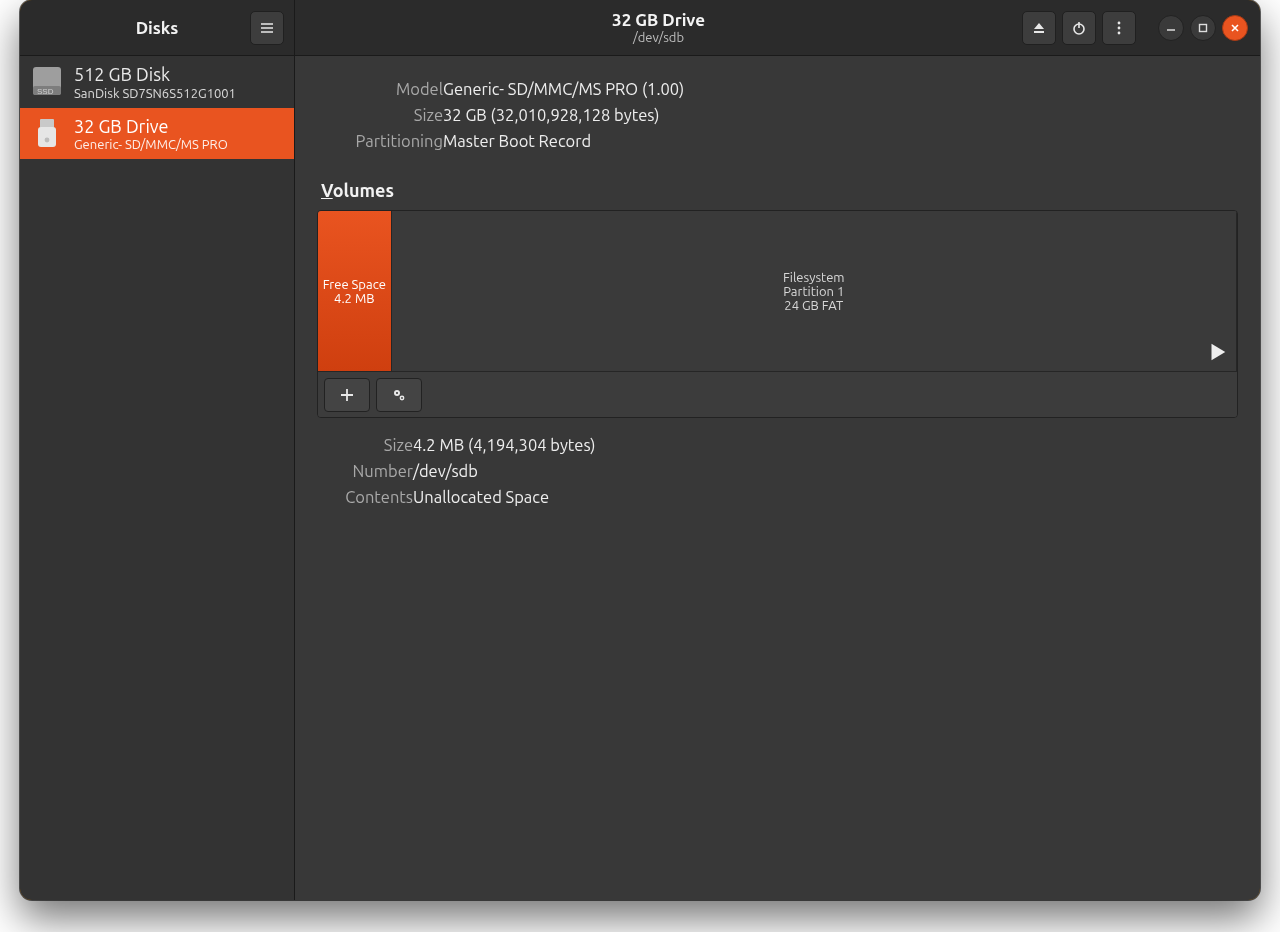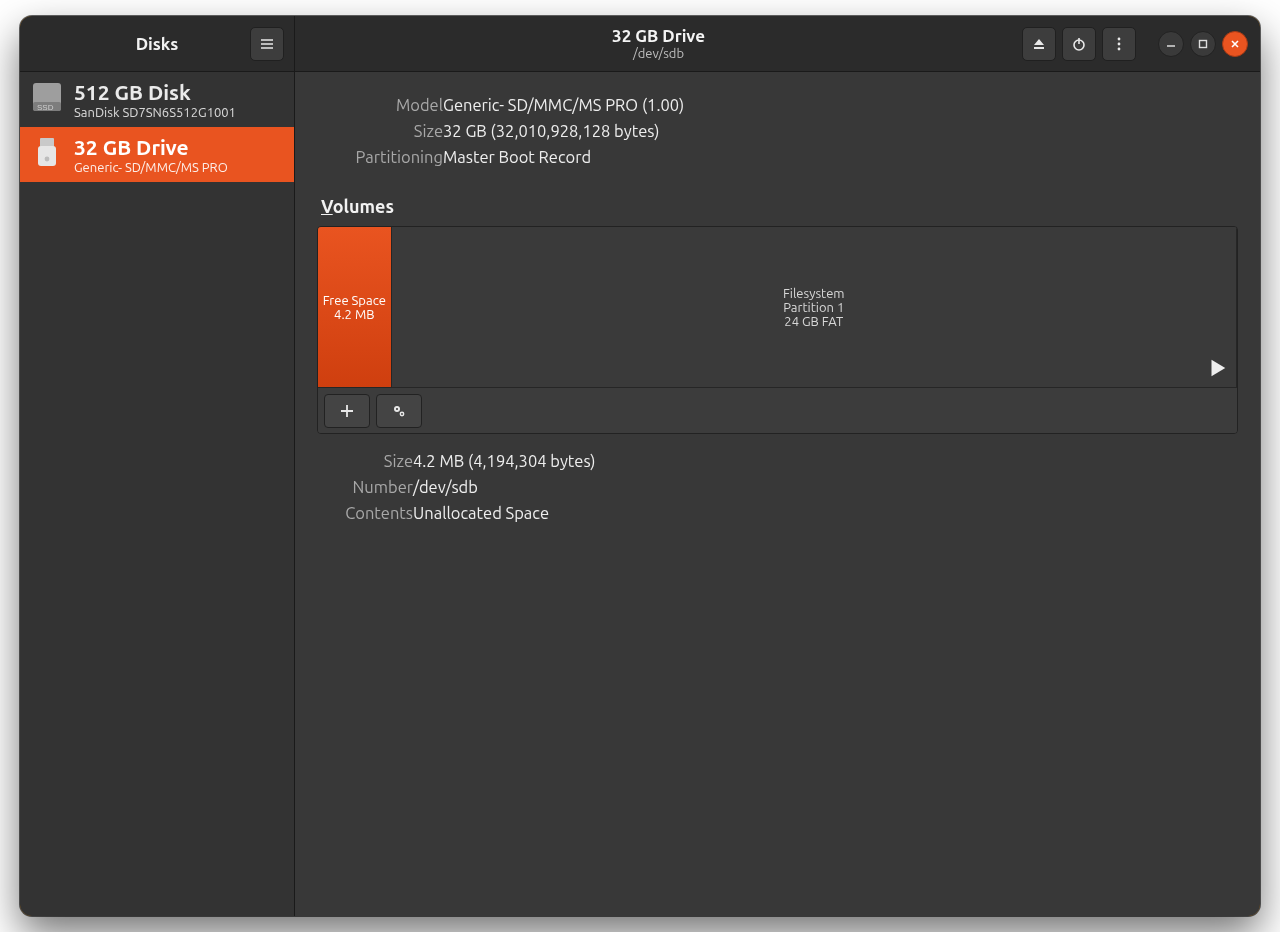--- a/index.html
+++ b/index.html
@@ -1,18 +1,18 @@
 <!DOCTYPE html>
 <html><head>
 <meta charset="utf-8">
 <style>
   * { box-sizing: border-box; margin: 0; padding: 0; }
   html, body { width: 1280px; height: 932px; font-family: "Ubuntu", "Segoe UI", sans-serif; background: transparent; }
   .window-shadow {
-    position: absolute; left: 20px; top: 16px; width: 1240px; height: 900px;
+    position: absolute; left: 20px; top: 0; width: 1240px; height: 900px;
     border-radius: 12px; background: #a16207; box-shadow: 0 18px 40px rgba(0,0,0,0.55), 0 0 0 1px rgba(0,0,0,0.6);
     overflow: hidden; display: flex; flex-direction: column;
   }
   .headerbar {
     height: 56px; background: #2b2b2b; display: flex; flex: 0 0 auto;
     border-bottom: 1px solid #1a1a1a;
   }
   .hb-left { width: 275px; display: flex; align-items: center; justify-content: center; position: relative; border-right: 1px solid #1a1a1a; }
   .hb-left .app-title { color: #f2f2f2; font-weight: 700; font-size: 17px; }
   .hb-btn {
@@ -33,21 +33,21 @@
   .win-btn.close { background: #e95420; border-color: #a63a15; color: #fff; }
   .win-btn svg { width: 10px; height: 10px; }
   .body { flex: 1; display: flex; min-height: 0; }
   .sidebar { width: 275px; background: #333333; border-right: 1px solid #1a1a1a; overflow: auto; }
   .drive-row {
     display: flex; align-items: flex-start; gap: 10px; padding: 8px 12px 8px 10px; cursor: pointer;
     color: #eaeaea;
   }
   .drive-row.selected { background: #e95420; color: #fff; }
   .drive-icon { width: 34px; height: 34px; flex: 0 0 34px; display:flex;align-items:flex-end;justify-content:center; }
-  .drive-text .primary { font-size: 21px; font-weight: 700; line-height: 1.2; }
+  .drive-text .primary { font-size: 18px; font-weight: 400; line-height: 1.2; }
   .drive-text .secondary { font-size: 13px; opacity: 0.9; }
   .content { flex: 1; background: #383838; color: #e6e6e6; overflow: auto; }
   .info-grid { padding: 20px 22px 8px 22px; }
   .info-row { display: flex; padding: 4px 0; font-size: 16.5px; }
   .info-label { width: 126px; text-align: right; color: #a8a8a8; }
   .info-value { color: #eeeeee; }
   .section-title {
     font-weight: 700; font-size: 18px; margin: 18px 0 10px 26px; color: #f2f2f2;
   }
   .section-title .accesskey { text-decoration: underline; }

